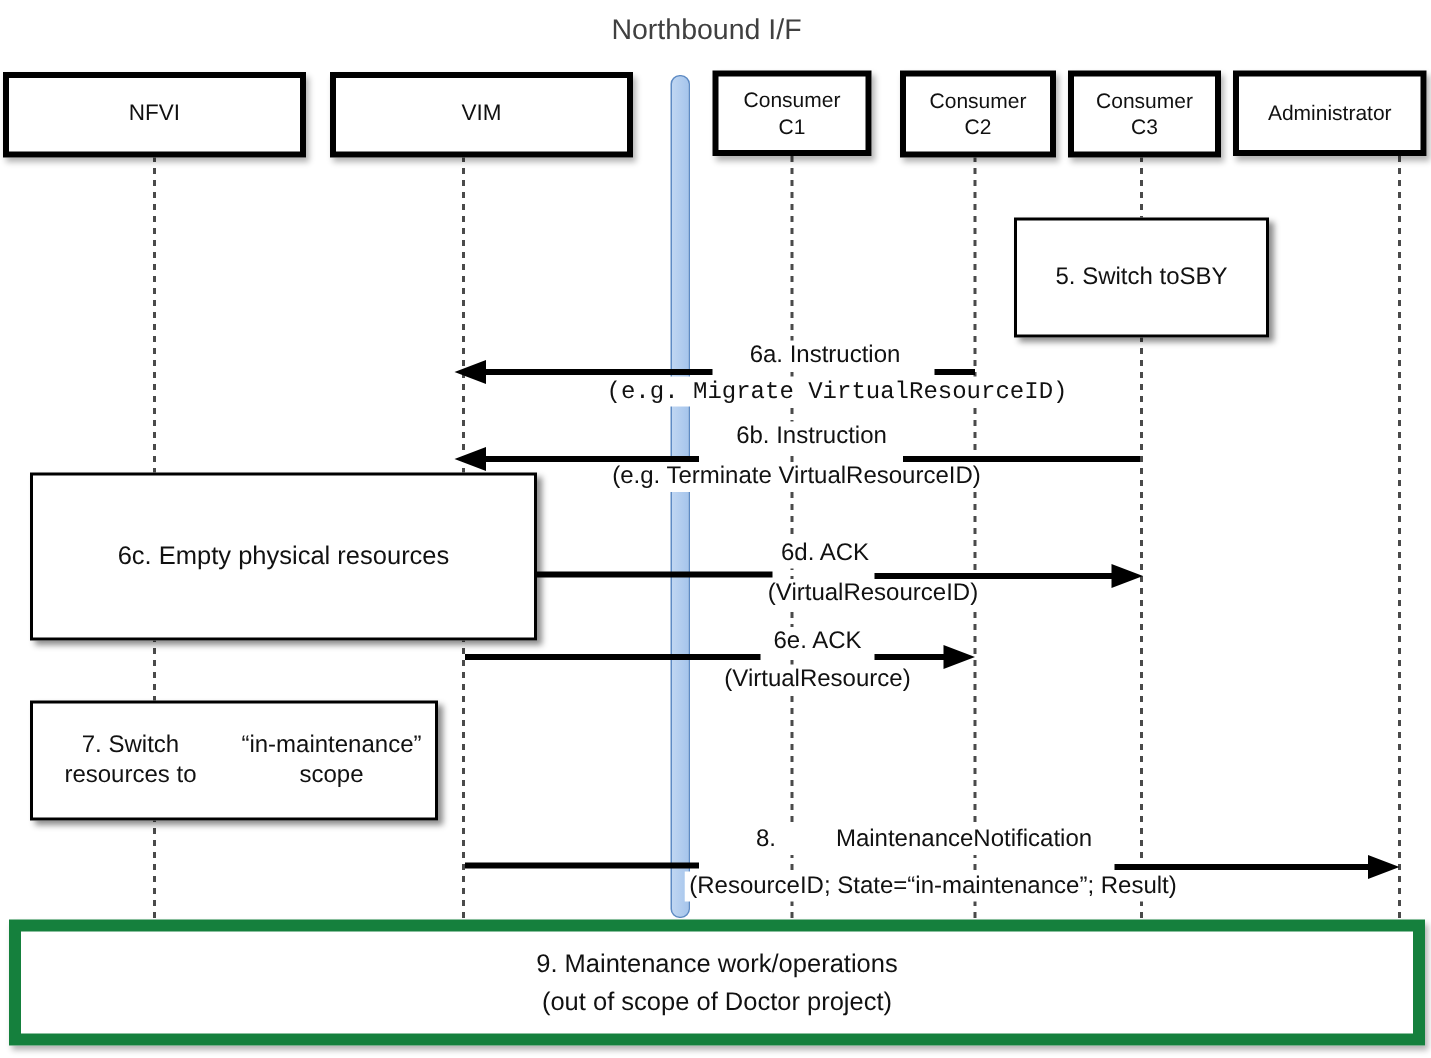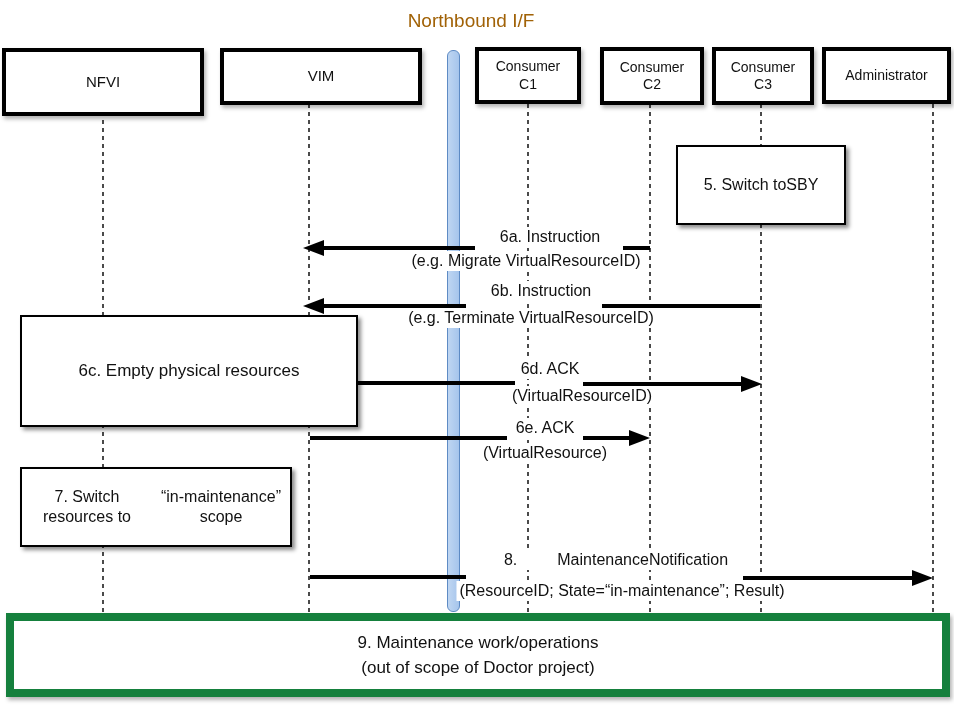--- a/index.html
+++ b/index.html
@@ -1,21 +1,21 @@
 <!DOCTYPE html>
 <html><head>
 <meta charset="utf-8">
 <style>
   html,body{margin:0;padding:0;background:#fff;}
   #canvas{
     position:relative;width:954px;height:705px;background:#fff;overflow:hidden;
     font-family:"Liberation Sans",sans-serif;color:#111;
   }
   .title{
-    position:absolute;transform:translateX(-50%);font-size:19px;color:#a16207;
+    position:absolute;transform:translateX(-50%);font-size:19px;color:#404040;
     white-space:nowrap;
   }
   .lifeline{
     position:absolute;width:2px;top:104px;height:509px;
     background:repeating-linear-gradient(to bottom,#4a4a4a 0 4px,transparent 4px 8px);
   }
   .nb-bar{
     position:absolute;left:447px;top:50px;width:13px;height:562px;
     border:1.5px solid #5E8BC4;border-radius:6px;box-sizing:border-box;
   }
@@ -64,21 +64,21 @@
 
   <div class="lifeline" style="left:102px;"></div>
   <div class="lifeline" style="left:308px;"></div>
   <div class="lifeline" style="left:527px;"></div>
   <div class="lifeline" style="left:649px;"></div>
   <div class="lifeline" style="left:760px;"></div>
   <div class="lifeline" style="left:932px;"></div>
 
   <div class="nb-bar" style="background: linear-gradient(to right, rgb(191, 214, 242), rgb(166, 197, 236)); border-color: rgb(94, 139, 196);"></div>
 
-  <div class="actor" style="left:2px;top:48px;width:202px;height:68px;">
+  <div class="actor" style="left:2px;top:48px;width:202px;height:57px;">
     <span class="l1">NFVI</span>
   </div>
   <div class="actor" style="left:220px;top:48px;width:202px;height:57px;">
     <span class="l1">VIM</span>
   </div>
   <div class="actor small" style="left:475px;top:47px;width:106px;height:57px;">
     <span class="l1">Consumer</span>
     <span class="l2">C1</span>
   </div>
   <div class="actor small" style="left:600px;top:47px;width:104px;height:58px;">
@@ -95,21 +95,21 @@
 
   <div class="stepbox" style="left:676px;top:145px;width:170px;height:80px;">
     <span>5. Switch to</span>
     <span>SBY</span>
   </div>
 
   <div class="head-left" style="left:303px;top:240px;"></div>
   <div class="seg" style="left:322px;top:246px;width:153px;"></div>
   <div class="seg" style="left:623px;top:246px;width:27px;"></div>
   <div class="mlabel" style="left:550px;top:227px;">6a. Instruction</div>
-  <div class="mlabel" style="left:526px;top:251px;">(e.g. Migrate VirtualResourceID)</div>
+  <div class="mlabel" style="left:558px;top:251px;font-family:Liberation Mono, monospace;">(e.g. Migrate VirtualResourceID)</div>
 
   <div class="head-left" style="left:303px;top:298px;"></div>
   <div class="seg" style="left:322px;top:304px;width:144px;"></div>
   <div class="seg" style="left:602px;top:304px;width:158px;"></div>
   <div class="mlabel" style="left:541px;top:281px;">6b. Instruction</div>
   <div class="mlabel" style="left:531px;top:308px;">(e.g. Terminate VirtualResourceID)</div>
 
   <div class="stepbox" style="left:20px;top:315px;width:338px;height:112px;font-size:17px;">
     <span>6c. Empty physical resources</span>
   </div>

